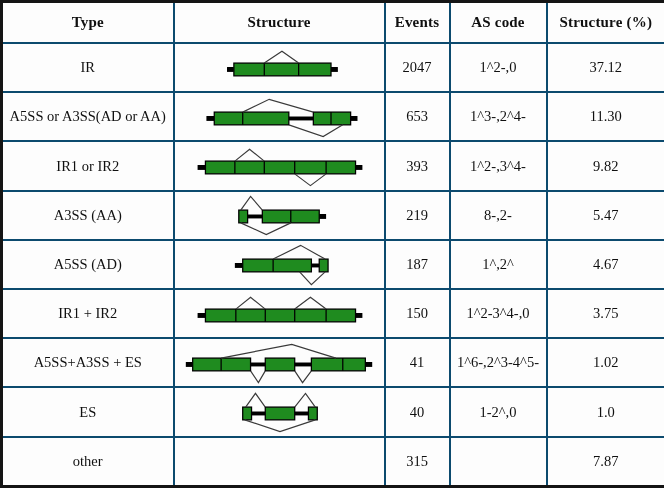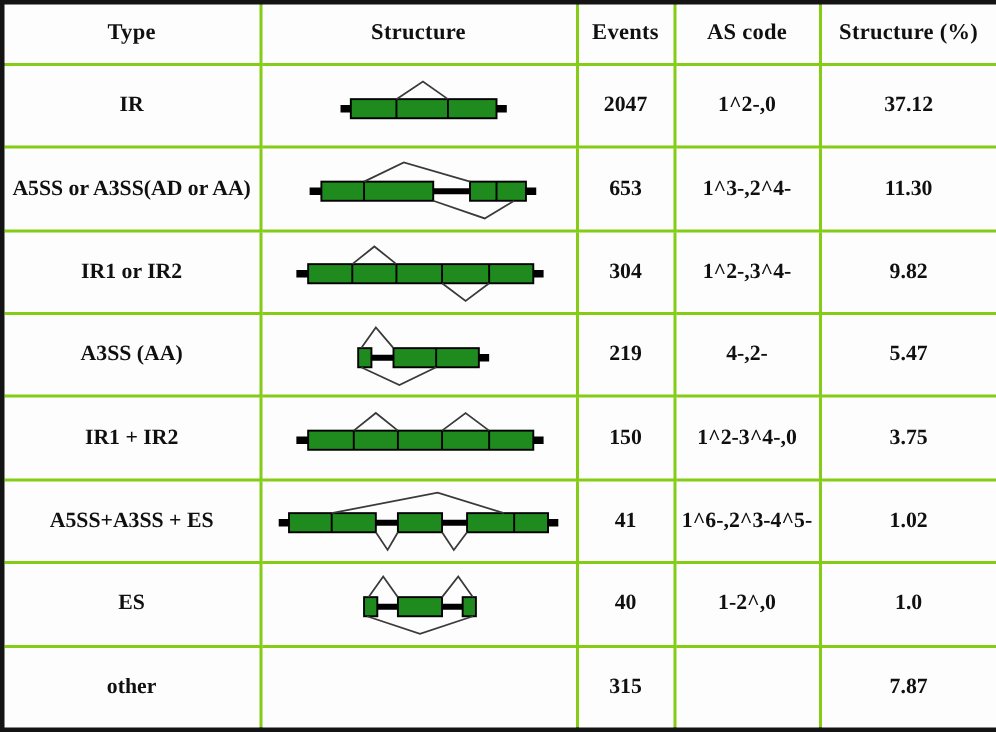--- a/index.html
+++ b/index.html
@@ -5,26 +5,26 @@
   html,body{margin:0;padding:0;background:#ffffff;}
   .figure{
     width:664px;height:488px;box-sizing:border-box;background:#fdfdfd;
     font-family:"Liberation Serif", serif;
   }
   table.as-table{
     width:664px;height:488px;table-layout:fixed;border-collapse:collapse;
     border:3px solid #141414;background:#fdfdfd;
   }
   .as-table th,.as-table td{
-    border:2px solid #84cc16;
+    border:2px solid #0c4a6e;
     text-align:center;vertical-align:middle;
     padding:0 2px;color:#101010;overflow:hidden;
   }
   .as-table th{font-size:15px;font-weight:bold;height:39px;letter-spacing:.2px;}
-  .as-table td{font-size:14.5px;height:44px;font-weight:bold;}
+  .as-table td{font-size:14.5px;height:44px;font-weight:normal;}
   td.structure-cell{padding:0;}
   td.structure-cell svg{display:block;margin:0 auto;}
 </style>
 </head>
 <body>
 
 <div class="figure">
   <table class="as-table">
     <colgroup>
       <col style="width:172px">
@@ -86,40 +86,57 @@
               <rect x="30" y="17" width="153" height="13" fill="#1f8b1f" stroke="#000000" stroke-width="1.3"></rect>
               <line x1="60" y1="17" x2="60" y2="30" stroke="#000000" stroke-width="1.3"></line>
               <line x1="90" y1="17" x2="90" y2="30" stroke="#000000" stroke-width="1.3"></line>
               <line x1="121" y1="17" x2="121" y2="30" stroke="#000000" stroke-width="1.3"></line>
               <line x1="153" y1="17" x2="153" y2="30" stroke="#000000" stroke-width="1.3"></line>
               <line x1="183" y1="23.5" x2="190" y2="23.5" stroke="#000000" stroke-width="5"></line>
               <polyline points="60,17 75,5 90,17" fill="none" stroke="#3a3a3a" stroke-width="1.2"></polyline>
               <polyline points="121,30 137,42 153,30" fill="none" stroke="#3a3a3a" stroke-width="1.2"></polyline>
             </svg>
           </td>
-          <td>304</td>
+          <td>393</td>
           <td>1^2-,3^4-</td>
           <td>9.82</td>
         </tr>
         <tr>
           <td>A3SS (AA)</td>
           <td class="structure-cell">
             <svg viewBox="0 0 211 44" width="207" height="44">
               <rect x="64" y="17" width="9" height="13" fill="#1f8b1f" stroke="#000000" stroke-width="1.3"></rect>
               <line x1="73" y1="23.5" x2="88" y2="23.5" stroke="#000000" stroke-width="4"></line>
               <rect x="88" y="17" width="58" height="13" fill="#1f8b1f" stroke="#000000" stroke-width="1.3"></rect>
               <line x1="117" y1="17" x2="117" y2="30" stroke="#000000" stroke-width="1.3"></line>
               <line x1="146" y1="23.5" x2="153" y2="23.5" stroke="#000000" stroke-width="5"></line>
               <polyline points="66,17 76,3 88,17" fill="none" stroke="#3a3a3a" stroke-width="1.2"></polyline>
               <polyline points="66,30 92,42 117,30" fill="none" stroke="#3a3a3a" stroke-width="1.2"></polyline>
             </svg>
           </td>
           <td>219</td>
-          <td>4-,2-</td>
+          <td>8-,2-</td>
           <td>5.47</td>
+        </tr>
+        <tr>
+          <td>A5SS (AD)</td>
+          <td class="structure-cell">
+            <svg viewBox="0 0 211 44" width="207" height="44">
+              <line x1="60" y1="23.5" x2="68" y2="23.5" stroke="#000000" stroke-width="5"></line>
+              <rect x="68" y="17" width="70" height="13" fill="#1f8b1f" stroke="#000000" stroke-width="1.3"></rect>
+              <line x1="99" y1="17" x2="99" y2="30" stroke="#000000" stroke-width="1.3"></line>
+              <line x1="138" y1="23.5" x2="146" y2="23.5" stroke="#000000" stroke-width="4"></line>
+              <rect x="146" y="17" width="9" height="13" fill="#1f8b1f" stroke="#000000" stroke-width="1.3"></rect>
+              <polyline points="99,17 127,3 152,17" fill="none" stroke="#3a3a3a" stroke-width="1.2"></polyline>
+              <polyline points="126,30 138,43 152,30" fill="none" stroke="#3a3a3a" stroke-width="1.2"></polyline>
+            </svg>
+          </td>
+          <td>187</td>
+          <td>1^,2^</td>
+          <td>4.67</td>
         </tr>
         <tr>
           <td>IR1 + IR2</td>
           <td class="structure-cell">
             <svg viewBox="0 0 211 44" width="207" height="44">
               <line x1="22" y1="23.5" x2="30" y2="23.5" stroke="#000000" stroke-width="5"></line>
               <rect x="30" y="17" width="153" height="13" fill="#1f8b1f" stroke="#000000" stroke-width="1.3"></rect>
               <line x1="61" y1="17" x2="61" y2="30" stroke="#000000" stroke-width="1.3"></line>
               <line x1="91" y1="17" x2="91" y2="30" stroke="#000000" stroke-width="1.3"></line>
               <line x1="121" y1="17" x2="121" y2="30" stroke="#000000" stroke-width="1.3"></line>

